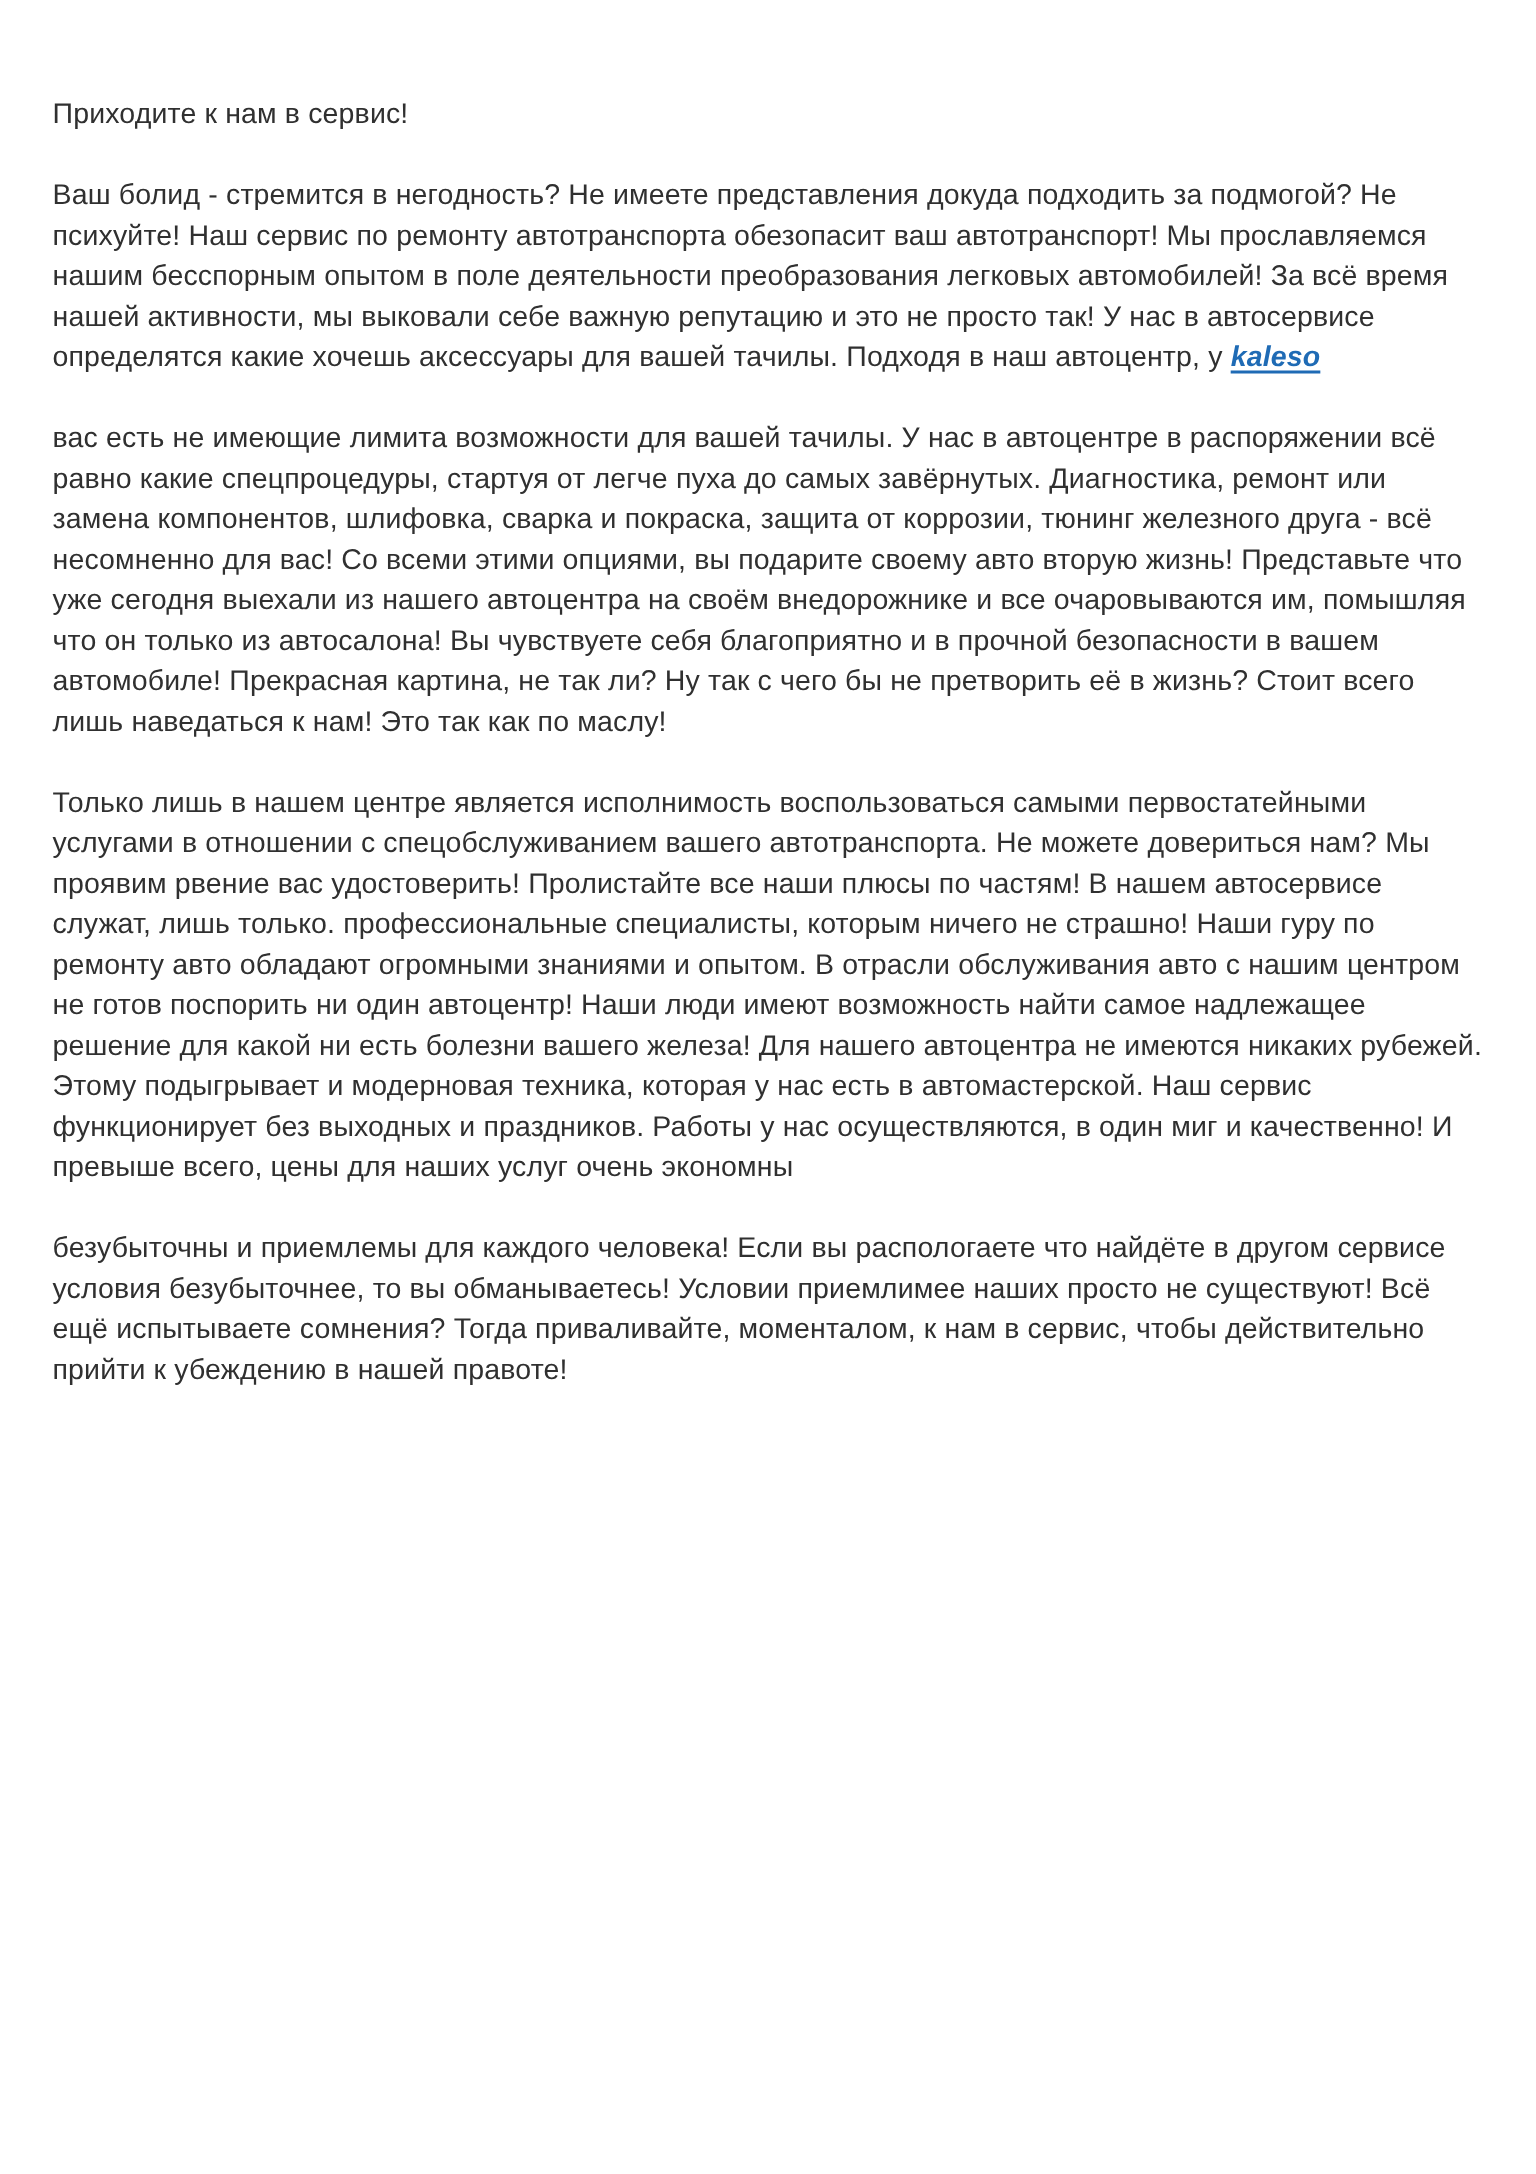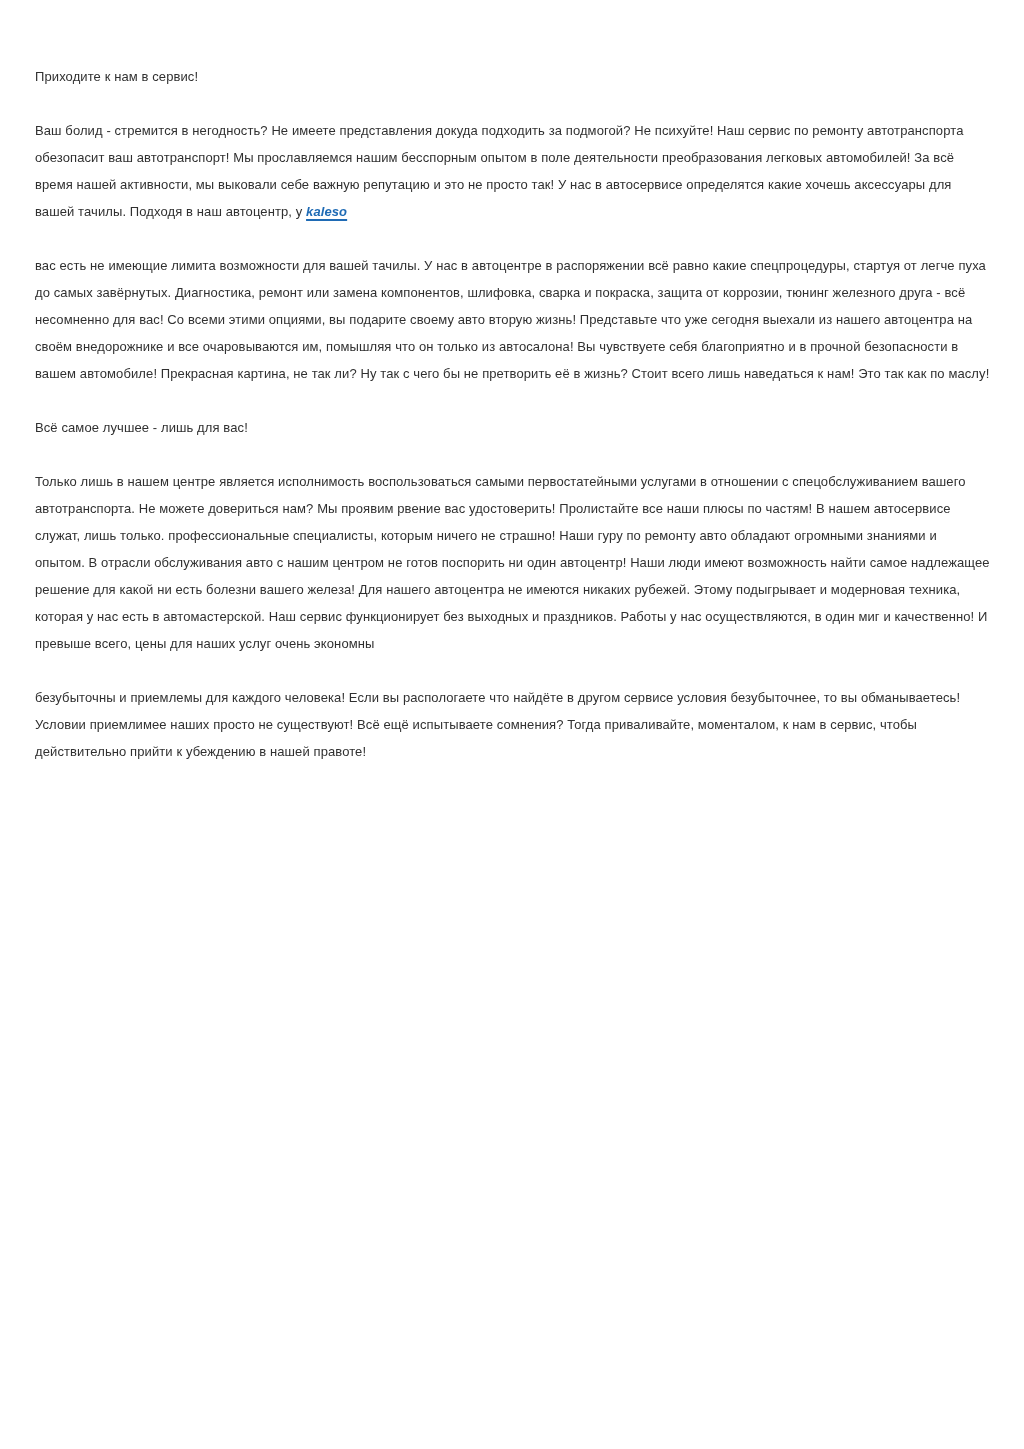--- a/index.html
+++ b/index.html
@@ -19,21 +19,21 @@
     background: var(--bg);
     overflow: hidden;
     font-family: "Liberation Sans", "DejaVu Sans", sans-serif;
   }
   .doc {
     padding: 63px 34px 0 35px;
     width: 1024px;
   }
   .doc p {
     margin: 0 0 27px 0;
-    font-size: 13px;
+    font-size: 19px;
     line-height: 27px;
     color: var(--text);
     font-weight: 400;
     letter-spacing: 0.1px;
   }
   .doc p.slogan {
     margin-bottom: 27px;
   }
   a.kaleso-link {
     color: var(--link);
@@ -49,18 +49,17 @@
 </head>
 <body>
 
 <div class="doc">
   <p>Приходите к нам в сервис!</p>
 
   <p><span>Ваш болид - стремится в негодность? Не имеете представления докуда подходить за подмогой? Не психуйте! Наш сервис по ремонту автотранспорта обезопасит ваш автотранспорт! Мы прославляемся нашим бесспорным опытом в поле деятельности преобразования легковых автомобилей! За всё время нашей активности, мы выковали себе важную репутацию и это не просто так! У нас в автосервисе определятся какие хочешь аксессуары для вашей тачилы. Подходя в наш автоцентр, у </span><a href="#" class="kaleso-link">kaleso</a></p>
 
   <p>вас есть не имеющие лимита возможности для вашей тачилы. У нас в автоцентре в распоряжении всё равно какие спецпроцедуры, стартуя от легче пуха до самых завёрнутых. Диагностика, ремонт или замена компонентов, шлифовка, сварка и покраска, защита от коррозии, тюнинг железного друга - всё несомненно для вас! Со всеми этими опциями, вы подарите своему авто вторую жизнь! Представьте что уже сегодня выехали из нашего автоцентра на своём внедорожнике и все очаровываются им, помышляя что он только из автосалона! Вы чувствуете себя благоприятно и в прочной безопасности в вашем автомобиле! Прекрасная картина, не так ли? Ну так с чего бы не претворить её в жизнь? Стоит всего лишь наведаться к нам! Это так как по маслу!</p>
 
-  <p class="slogan">Всё самое лучшее - лишь для вас!</p>
 
   <p>Только лишь в нашем центре является исполнимость воспользоваться самыми первостатейными услугами в отношении с спецобслуживанием вашего автотранспорта. Не можете довериться нам? Мы проявим рвение вас удостоверить! Пролистайте все наши плюсы по частям! В нашем автосервисе служат, лишь только. профессиональные специалисты, которым ничего не страшно! Наши гуру по ремонту авто обладают огромными знаниями и опытом. В отрасли обслуживания авто с нашим центром не готов поспорить ни один автоцентр! Наши люди имеют возможность найти самое надлежащее решение для какой ни есть болезни вашего железа! Для нашего автоцентра не имеются никаких рубежей. Этому подыгрывает и модерновая техника, которая у нас есть в автомастерской. Наш сервис функционирует без выходных и праздников. Работы у нас осуществляются, в один миг и качественно! И превыше всего, цены для наших услуг очень экономны</p>
 
   <p>безубыточны и приемлемы для каждого человека! Если вы распологаете что найдёте в другом сервисе условия безубыточнее, то вы обманываетесь! Условии приемлимее наших просто не существуют! Всё ещё испытываете сомнения? Тогда приваливайте, моменталом, к нам в сервис, чтобы действительно прийти к убеждению в нашей правоте!</p>
 </div>
 
 </body></html>

